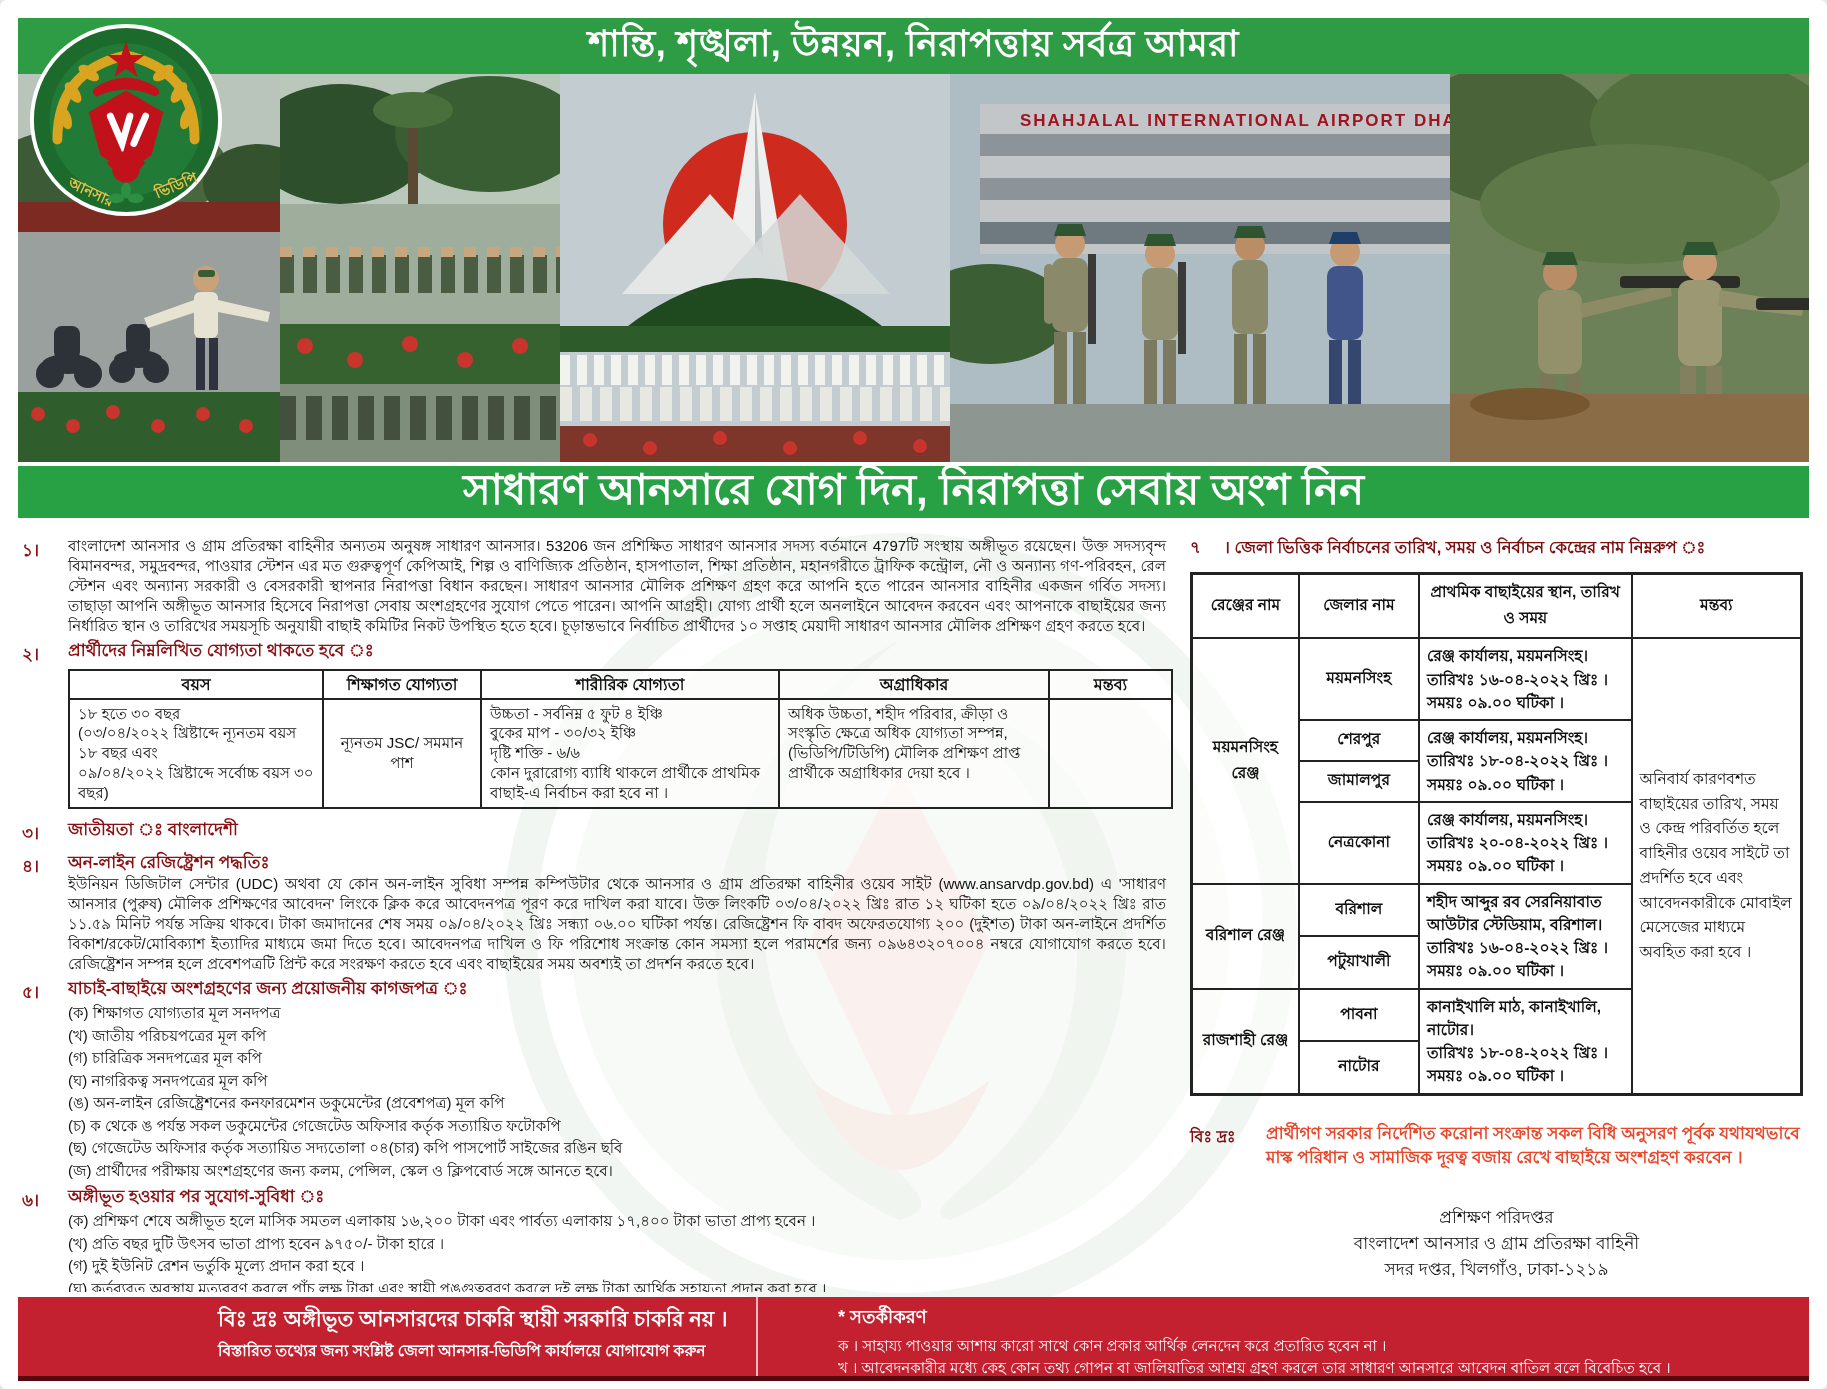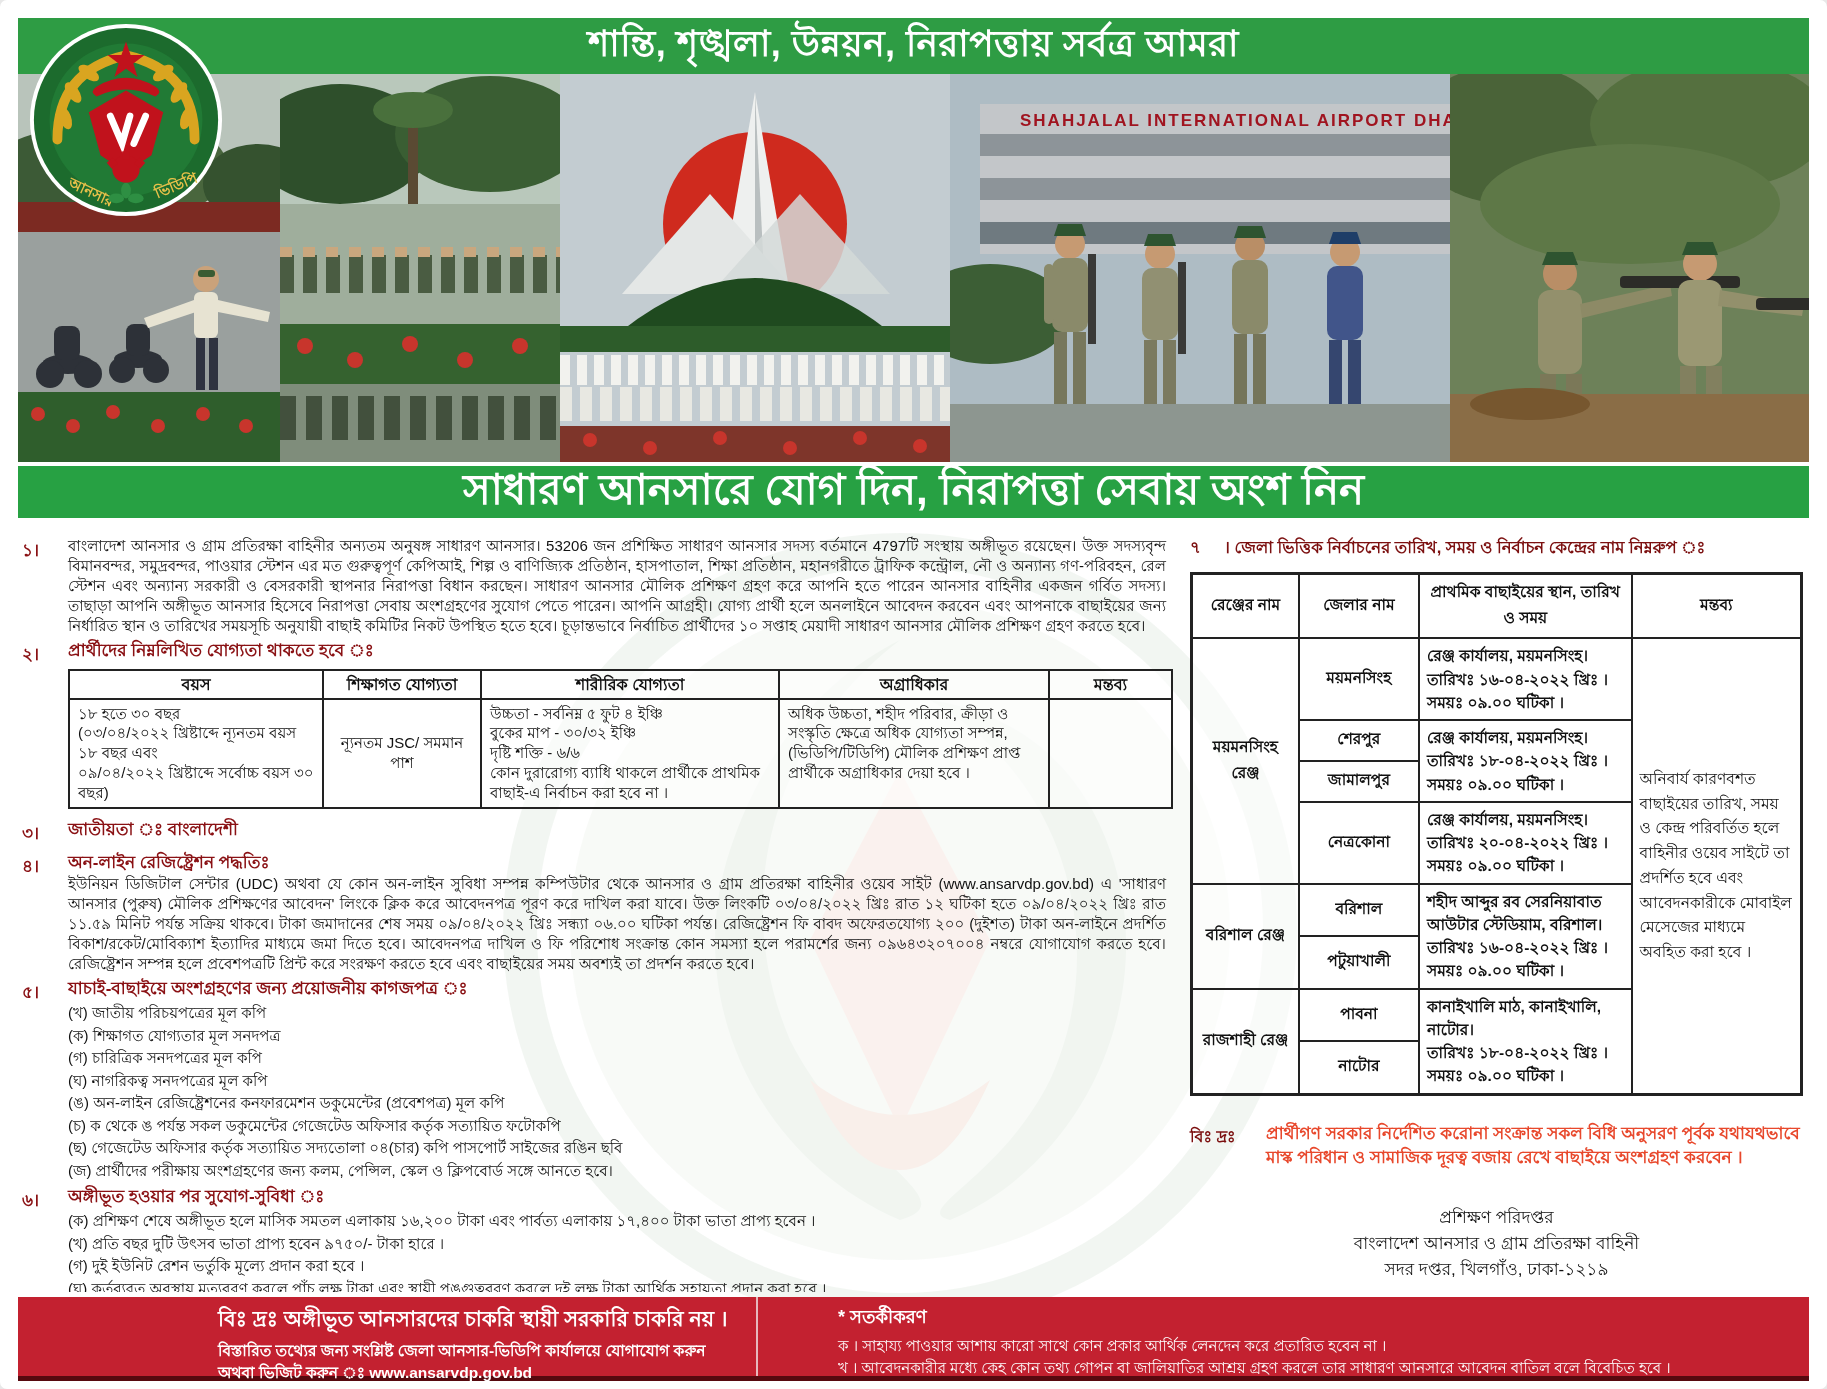--- a/index.html
+++ b/index.html
@@ -332,22 +332,22 @@
           <div class="sec-head">অন-লাইন রেজিষ্ট্রেশন পদ্ধতিঃ</div>
           <div class="para">ইউনিয়ন ডিজিটাল সেন্টার (UDC) অথবা যে কোন অন-লাইন সুবিধা সম্পন্ন কম্পিউটার থেকে আনসার ও গ্রাম প্রতিরক্ষা বাহিনীর ওয়েব সাইট (www.ansarvdp.gov.bd) এ 'সাধারণ আনসার (পুরুষ) মৌলিক প্রশিক্ষণের আবেদন' লিংকে ক্লিক করে আবেদনপত্র পূরণ করে দাখিল করা যাবে। উক্ত লিংকটি ০৩/০৪/২০২২ খ্রিঃ রাত ১২ ঘটিকা হতে ০৯/০৪/২০২২ খ্রিঃ রাত ১১.৫৯ মিনিট পর্যন্ত সক্রিয় থাকবে। টাকা জমাদানের শেষ সময় ০৯/০৪/২০২২ খ্রিঃ সন্ধ্যা ০৬.০০ ঘটিকা পর্যন্ত। রেজিষ্ট্রেশন ফি বাবদ অফেরতযোগ্য ২০০ (দুইশত) টাকা অন-লাইনে প্রদর্শিত বিকাশ/রকেট/মোবিক্যাশ ইত্যাদির মাধ্যমে জমা দিতে হবে। আবেদনপত্র দাখিল ও ফি পরিশোধ সংক্রান্ত কোন সমস্যা হলে পরামর্শের জন্য ০৯৬৪৩২০৭০০৪ নম্বরে যোগাযোগ করতে হবে। রেজিষ্ট্রেশন সম্পন্ন হলে প্রবেশপত্রটি প্রিন্ট করে সংরক্ষণ করতে হবে এবং বাছাইয়ের সময় অবশ্যই তা প্রদর্শন করতে হবে।</div>
         </div>
       </div>
 
       <div class="sec">
         <div class="sec-num">৫।</div>
         <div class="sec-body">
           <div class="sec-head">যাচাই-বাছাইয়ে অংশগ্রহণের জন্য প্রয়োজনীয় কাগজপত্র ঃ</div>
           <div class="doc-list">
+            <div>(ক) শিক্ষাগত যোগ্যতার মূল সনদপত্র</div>
             <div>(খ) জাতীয় পরিচয়পত্রের মূল কপি</div>
-            <div>(ক) শিক্ষাগত যোগ্যতার মূল সনদপত্র</div>
             <div>(গ) চারিত্রিক সনদপত্রের মূল কপি</div>
             <div>(ঘ) নাগরিকত্ব সনদপত্রের মূল কপি</div>
             <div>(ঙ) অন-লাইন রেজিষ্ট্রেশনের কনফারমেশন ডকুমেন্টের (প্রবেশপত্র) মূল কপি</div>
             <div>(চ) ক থেকে ঙ পর্যন্ত সকল ডকুমেন্টের গেজেটেড অফিসার কর্তৃক সত্যায়িত ফটোকপি</div>
             <div>(ছ) গেজেটেড অফিসার কর্তৃক সত্যায়িত সদ্যতোলা ০৪(চার) কপি পাসপোর্ট সাইজের রঙিন ছবি</div>
             <div>(জ) প্রার্থীদের পরীক্ষায় অংশগ্রহণের জন্য কলম, পেন্সিল, স্কেল ও ক্লিপবোর্ড সঙ্গে আনতে হবে।</div>
           </div>
         </div>
       </div>
 
@@ -447,21 +447,20 @@
         <span class="sig1">বাংলাদেশ আনসার ও গ্রাম প্রতিরক্ষা বাহিনী</span>
         <span class="sig1">সদর দপ্তর, খিলগাঁও, ঢাকা-১২১৯</span>
       </div>
     </div>
   </div>
 
   <div class="footer">
     <div class="footer-left">
       <div class="f-big">বিঃ দ্রঃ অঙ্গীভূত আনসারদের চাকরি স্থায়ী সরকারি চাকরি নয় ।</div>
       <div class="f-small">বিস্তারিত তথ্যের জন্য সংশ্লিষ্ট জেলা আনসার-ভিডিপি কার্যালয়ে যোগাযোগ করুন</div>
-      <div class="f-small">অথবা ভিজিট করুন ঃ www.ansarvdp.gov.bd</div>
     </div>
     <div class="footer-right">
       <div class="f-title">* সতর্কীকরণ</div>
       <div class="f-line">ক । সাহায্য পাওয়ার আশায় কারো সাথে কোন প্রকার আর্থিক লেনদেন করে প্রতারিত হবেন না  ।</div>
       <div class="f-line">খ ।  আবেদনকারীর মধ্যে কেহ কোন তথ্য গোপন বা জালিয়াতির আশ্রয় গ্রহণ করলে তার সাধারণ আনসারে আবেদন বাতিল বলে বিবেচিত হবে ।</div>
     </div>
   </div>
 
 </div>
 

